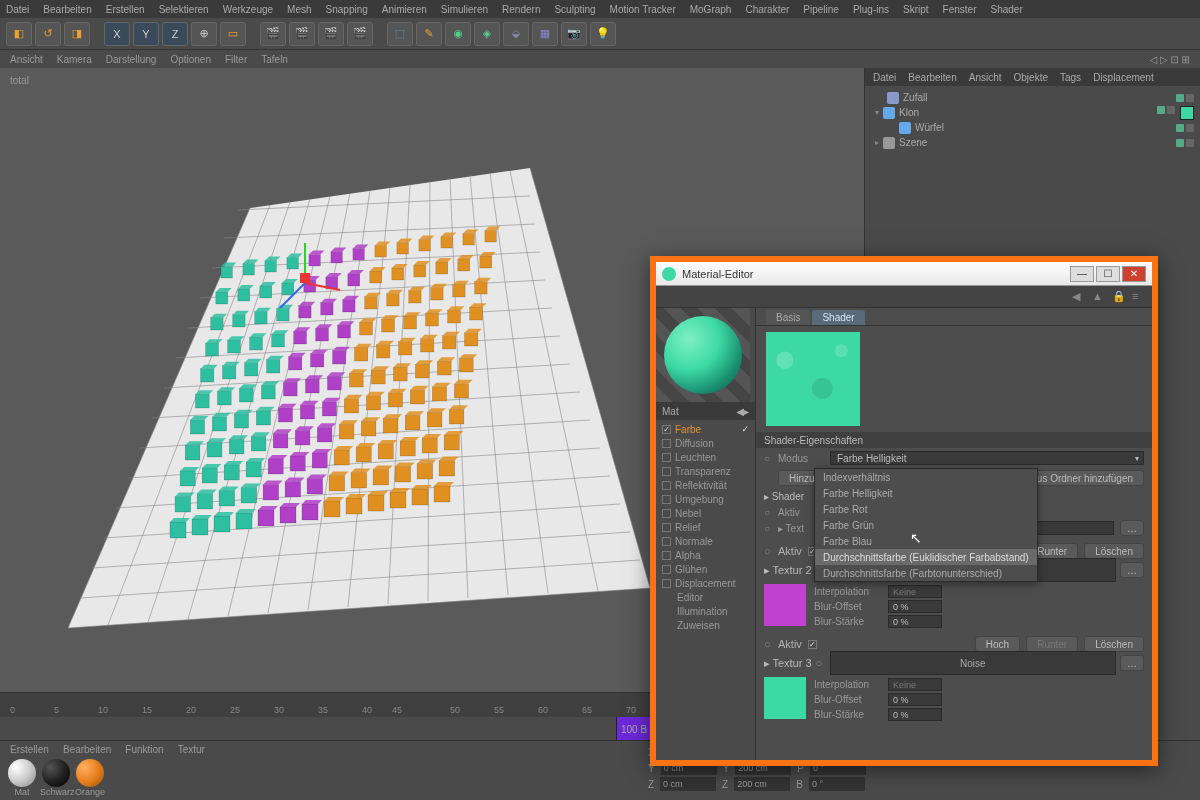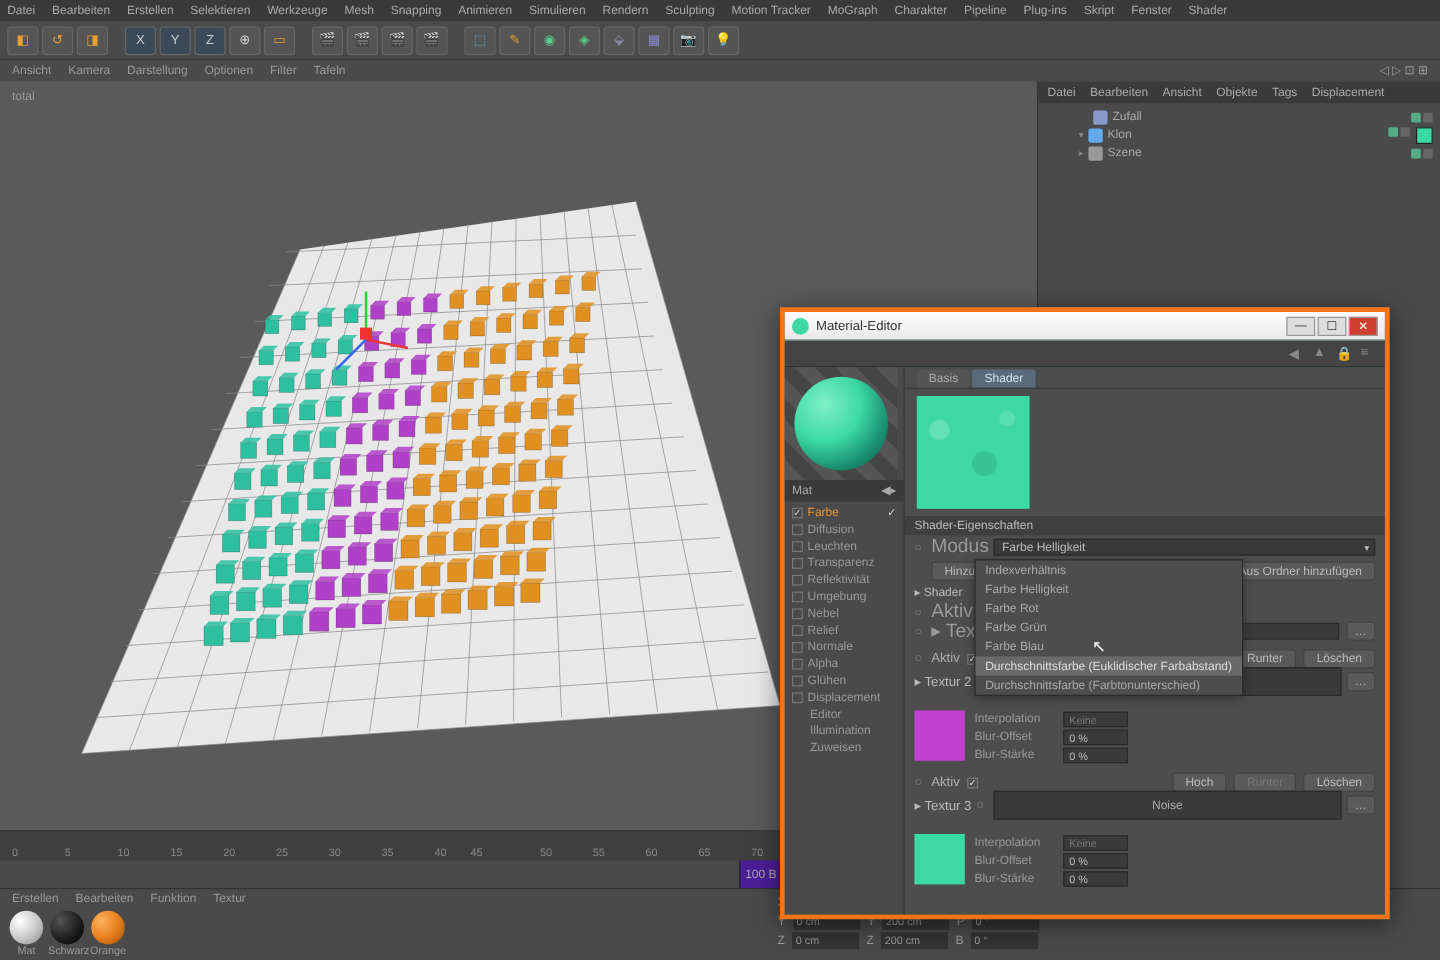--- a/index.html
+++ b/index.html
@@ -20,53 +20,53 @@
   
   
   .main { display: flex; height: calc(800px - 18px - 32px - 18px); }
   .viewport-wrap { flex: 1; position: relative; background: #5a5a5a; }
   .viewport { width: 100%; height: 600px; position: relative; }
   .viewport svg { width: 100%; height: 100%; }
   
   .side-panel { width: 336px; background: #4a4a4a; border-left: 1px solid #333; }
   .panel-menubar { height: 18px; background: #3a3a3a; display: flex; align-items: center; padding: 0 8px; gap: 12px; color: #aaa; font-size: 10px; }
   
-  .obj-tree { padding: 4px 6px; font-size: 10px; margin-left: 24px; }
+  .obj-tree { padding: 4px 6px; font-size: 10px; }
   .obj-row { display: flex; align-items: center; height: 15px; gap: 4px; }
   .obj-row .indent { display: inline-block; }
   .obj-icon { width: 12px; height: 12px; display: inline-block; }
   .obj-name { color: #aaa; }
   .obj-name.sel { color: #e89030; }
   .obj-dots { margin-left: auto; display: flex; gap: 2px; }
   .dot { width: 8px; height: 8px; border-radius: 1px; background: #666; }
   .dot.g { background: #5a8; }
   .mat-swatch { width: 14px; height: 14px; background: #3dd9a4; border: 1px solid #222; margin-left: 3px;}
   
   
   .timeline-area { position: absolute; left: 0; right: 336px; bottom: 60px; height: 48px; background: #4a4a4a; border-top: 1px solid #333;}
   .ruler { height: 24px; background: #3f3f3f; display: flex; align-items: flex-end; position: relative; color: #888; font-size: 9px; }
   .tick { position: absolute; bottom: 2px; }
   .transport { height: 24px; display: flex; align-items: center; gap: 2px; padding: 0 6px; justify-content: flex-end; background: #4a4a4a;}
-  .frame-field { width: 50px; height: 32px; background: #4c1d95; color: #aaa; font-size: 10px; padding: 0 4px; display: flex; align-items: center; border: 1px solid #222;}
+  .frame-field { width: 50px; height: 32px; background: #6d28d9; color: #aaa; font-size: 10px; padding: 0 4px; display: flex; align-items: center; border: 1px solid #222;}
   .tbtn { width: 18px; height: 18px; background: #555; border: 1px solid #666; border-radius: 2px; display:flex;align-items:center;justify-content:center;font-size:9px;}
   .tbtn.play { color: #5c5; }
   
   
   .bottom-strip { position: absolute; left:0; right:0; bottom:0; height: 60px; background: #4a4a4a; border-top: 1px solid #333; display:flex;}
   .mat-area { flex:1; }
   .mat-tabs { height: 16px; display:flex; gap: 14px; padding: 0 10px; align-items:center; color:#999; font-size:10px;}
   .mat-balls { display:flex; gap: 2px; padding: 2px 6px;}
   .mat-ball { width: 32px; height: 38px; text-align:center; font-size:9px; color:#999;}
   .ball { width: 28px; height: 28px; border-radius: 50%; margin: 0 auto; }
   .coord-area { width: 560px; padding: 4px 8px; font-size: 10px; color: #999; display:flex; flex-direction:column; gap:2px;}
   .coord-row { display:flex; gap: 6px; align-items:center;}
   .cfield { width: 56px; height: 14px; background: #333; display:inline-flex; align-items:center; padding: 0 3px; font-size:9px;}
   
   
-  .mat-editor { position: absolute; left: 650px; top: 256px; width: 508px; height: 510px; background: #0f766e; border: 4px solid #f97316; box-shadow: 0 4px 20px rgba(0,0,0,0.5); }
+  .mat-editor { position: absolute; left: 650px; top: 256px; width: 508px; height: 510px; background: #14b8a6; border: 6px solid #f97316; box-shadow: 0 4px 20px rgba(0,0,0,0.5); }
   .me-title { height: 24px; background: linear-gradient(#fdfdfd,#e8e8e8); display:flex; align-items:center; padding: 0 6px; font-size: 11px; color:#333; border-bottom:1px solid #999;}
   .me-title .tico { width:14px; height:14px; background:#3dd9a4; border-radius:50%; margin-right:6px;}
   .me-winbtns { margin-left:auto; display:flex; gap:2px;}
   .me-wbtn { width:24px; height:16px; background:#ddd; border:1px solid #999; font-size:10px; display:flex;align-items:center;justify-content:center;}
   .me-wbtn.close { background:#d04030; color:#fff;}
   
   .me-top { height: 22px; background: #444; border-bottom:1px solid #333; display:flex; align-items:center; justify-content:flex-end; padding:0 6px; gap:6px;}
   .me-navicon { width:14px; height:14px; color:#888;}
   
   .me-body { display:flex; height: calc(100% - 24px - 22px);}
@@ -82,36 +82,36 @@
   .me-right { flex:1; background:#4d4d4d; display:flex; flex-direction:column; overflow:hidden;}
   .me-tabs { height:18px; display:flex; padding: 0 10px; gap:2px; align-items:flex-end; border-bottom:1px solid #333;}
   .me-tab { padding: 2px 10px; background:#555; font-size:10px; color:#aaa; border-radius:3px 3px 0 0;}
   .me-tab.active { background:#5a6a7a; color:#d4e4f4;}
   .me-shprev { padding:6px 10px;}
   .shader-square { width: 94px; height: 94px; background: #3dd9a4; background-image: radial-gradient(circle at 20% 30%, rgba(255,255,255,0.2) 0 8px, transparent 9px), radial-gradient(circle at 60% 60%, rgba(0,0,0,0.1) 0 10px, transparent 11px), radial-gradient(circle at 80% 20%, rgba(255,255,255,0.15) 0 6px, transparent 7px);}
   .me-section-head { height:16px; background:#3f3f3f; padding:0 8px; font-size:10px; color:#bbb; display:flex; align-items:center;}
   
   .me-props { padding: 2px 8px; font-size:10px;}
   .prop-row { display:flex; align-items:center; height:16px; gap:6px;}
-  .prop-label { width: 46px; color:#999; font-size:16px;}
+  .prop-label { width: 46px; color:#999; font-size:10px;}
   .prop-field { flex:1; height:14px; background:#3a3a3a; border:1px solid #2a2a2a; padding:0 6px; font-size:10px; color:#bbb; display:flex; align-items:center; position:relative;}
   .prop-field .arrow { position:absolute; right:4px; font-size:8px;}
   
   .dropdown-list { position:absolute; left: 158px; top: 206px; width: 224px; background:#4d4d4d; border:1px solid #2a2a2a; z-index:10; box-shadow:0 2px 8px rgba(0,0,0,0.4);}
   .dd-item { height:16px; padding:0 8px; font-size:10px; color:#aaa; display:flex; align-items:center;}
   .dd-item.hover { background:#6a6a6a; color:#ddd;}
   
   .me-btn { height:16px; padding: 0 10px; background:#5a5a5a; border:1px solid #444; border-radius:3px; font-size:10px; color:#bbb; display:inline-flex; align-items:center;}
   .me-btn.dis { color:#777;}
   
   .tex-block { padding: 2px 8px; margin-top: 2px;}
   .tex-head { display:flex; align-items:center; gap:6px; height:18px;}
   .tex-collapse { display:flex; align-items:center; gap:4px; height:16px; margin-top:2px;}
   .tex-bar { flex:1; height:24px; background:#3a3a3a; border:1px solid #2a2a2a; text-align:center; font-size:10px; color:#aaa; display:flex;align-items:center;justify-content:center;}
-  .tex-body { display:flex; gap:8px; margin-top:16px;}
+  .tex-body { display:flex; gap:8px; margin-top:6px;}
   .tex-thumb { width:42px; height:42px;}
   .tex-params { flex:1;}
   .tp-row { display:flex; align-items:center; height:15px; gap:4px; font-size:10px; color:#999;}
   .tp-field { width:54px; height:13px; background:#3a3a3a; border:1px solid #2a2a2a; font-size:9px; color:#bbb; padding:0 4px; display:flex;align-items:center;}
   .tp-sel { width:54px; height:13px; background:#3a3a3a; border:1px solid #2a2a2a; font-size:9px; color:#777; padding:0 4px; display:flex;align-items:center;}
   
   .viewport-label { position:absolute; left:6px; top:6px; background:#5a5a5a; color:#999; font-size:10px; padding:1px 4px;}
   
   .cursor { position:absolute; left: 910px; top: 530px; z-index: 50; font-size: 14px; color:#fff; pointer-events:none;}
 </style>
@@ -545,20 +545,30 @@
           <span style="color:#888;font-size:8px">▾</span>
           <span class="obj-icon" style="background:#66aaee;border-radius:2px"></span>
           <span class="obj-name ">Klon</span>
           <span class="obj-dots">
             <span class="dot g"></span>
             <span class="dot"></span>
             <span class="mat-swatch"></span>
           </span>
         </div>
         <div class="obj-row">
+          <span class="indent" style="width:12px"></span>
+          <span style="width:8px"></span>
+          <span class="obj-icon" style="background:#66aaee;border-radius:2px"></span>
+          <span class="obj-name ">Würfel</span>
+          <span class="obj-dots">
+            <span class="dot g"></span>
+            <span class="dot"></span>
+          </span>
+        </div>
+        <div class="obj-row">
           <span class="indent" style="width:0px"></span>
           <span style="color:#888;font-size:8px">▸</span>
           <span class="obj-icon" style="background:#999;border-radius:2px"></span>
           <span class="obj-name ">Szene</span>
           <span class="obj-dots">
             <span class="dot g"></span>
             <span class="dot"></span>
           </span>
         </div>
       </div>

